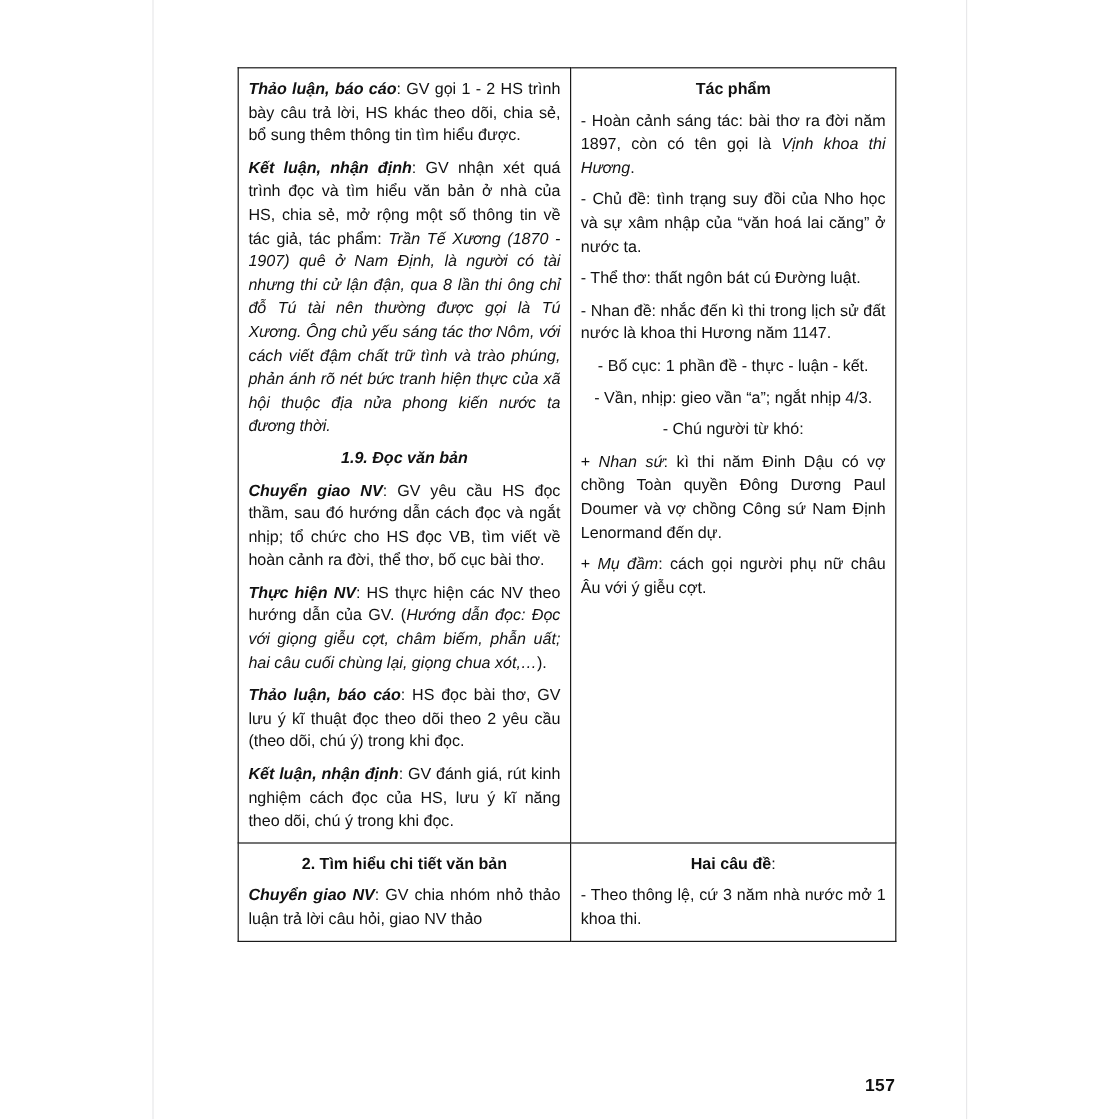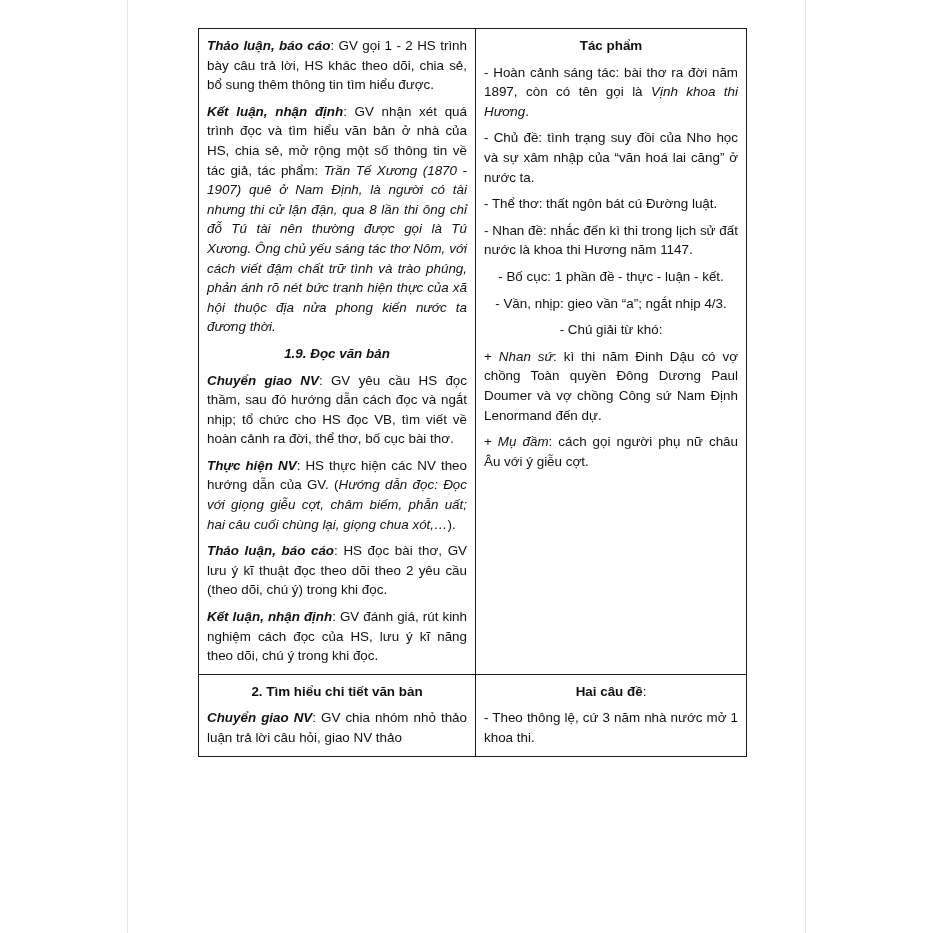--- a/index.html
+++ b/index.html
@@ -27,21 +27,21 @@
 
   #sheet {
     position: absolute;
     left: 127px; top: 0;
     width: 678px; height: 933px;
   }
 
   table.doc-table {
     position: absolute;
     left: 71px;           
-    top: 28px;
+    top: 56px;
     width: 548px;         
     border-collapse: collapse;
     table-layout: fixed;
     border-radius: 13px;
   }
   table.doc-table td {
     border: 1.2px solid #1a1a1a;
     vertical-align: top;
     padding: 7px 8px 8px 8px;
   }
@@ -101,33 +101,34 @@
               <p class="pz"><span class="bi">Kết luận, nhận định</span><span>: GV đánh giá, rút kinh nghiệm cách đọc của HS, lưu ý kĩ năng theo dõi, chú ý trong khi đọc.</span></p>
             </td>
           <td class="col-right" id="r0-right">
               <p class="pz alignleft"><span class="b">Tác phẩm</span></p>
               <p class="pz"><span>- Hoàn cảnh sáng tác: bài thơ ra đời năm 1897, còn có tên gọi là </span><span class="i">Vịnh khoa thi Hương</span><span>.</span></p>
               <p class="pz"><span>- Chủ đề: tình trạng suy đồi của Nho học và sự xâm nhập của “văn hoá lai căng” ở nước ta.</span></p>
               <p class="pz"><span>- Thể thơ: thất ngôn bát cú Đường luật.</span></p>
               <p class="pz"><span>- Nhan đề: nhắc đến kì thi trong lịch sử đất nước là khoa thi Hương năm 1147.</span></p>
               <p class="pz alignleft"><span>- Bố cục: 1 phần đề - thực - luận - kết.</span></p>
               <p class="pz alignleft"><span>- Vần, nhịp: gieo vần “a”; ngắt nhịp 4/3.</span></p>
-              <p class="pz alignleft"><span>- Chú giải từ khó:</span></p>
+              <p class="pz alignleft"><span>- Chú người từ khó:</span></p>
               <p class="pz"><span>+ </span><span class="i">Nhan sứ</span><span>: kì thi năm Đinh Dậu có vợ chồng Toàn quyền Đông Dương Paul Doumer và vợ chồng Công sứ Nam Định Lenormand đến dự.</span></p>
               <p class="pz"><span>+ </span><span class="i">Mụ đầm</span><span>: cách gọi người phụ nữ châu Âu với ý giễu cợt.</span></p>
             </td>
         </tr>
         <tr>
           <td class="col-left" id="r1-left">
               <p class="pz alignleft"><span class="b">2. Tìm hiểu chi tiết văn bản</span></p>
               <p class="pz"><span class="bi">Chuyển giao NV</span><span>: GV chia nhóm nhỏ thảo luận trả lời câu hỏi, giao NV thảo</span></p>
             </td>
           <td class="col-right" id="r1-right">
               <p class="pz alignleft"><span class="b">Hai câu đề</span><span>:</span></p>
               <p class="pz"><span>- Theo thông lệ, cứ 3 năm nhà nước mở 1 khoa thi.</span></p>
             </td>
         </tr>
       </tbody>
     </table>
 
+    <div class="pageno">157</div>
 
   </div>
 </div>
 
 </body></html>

